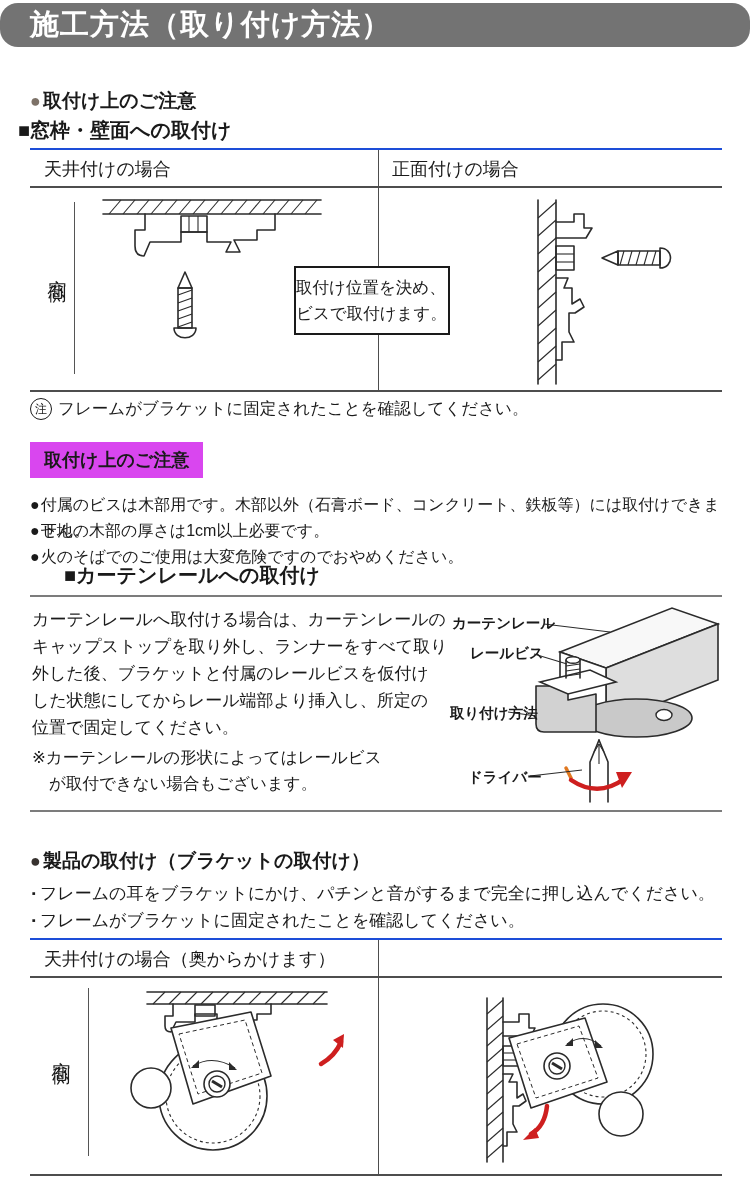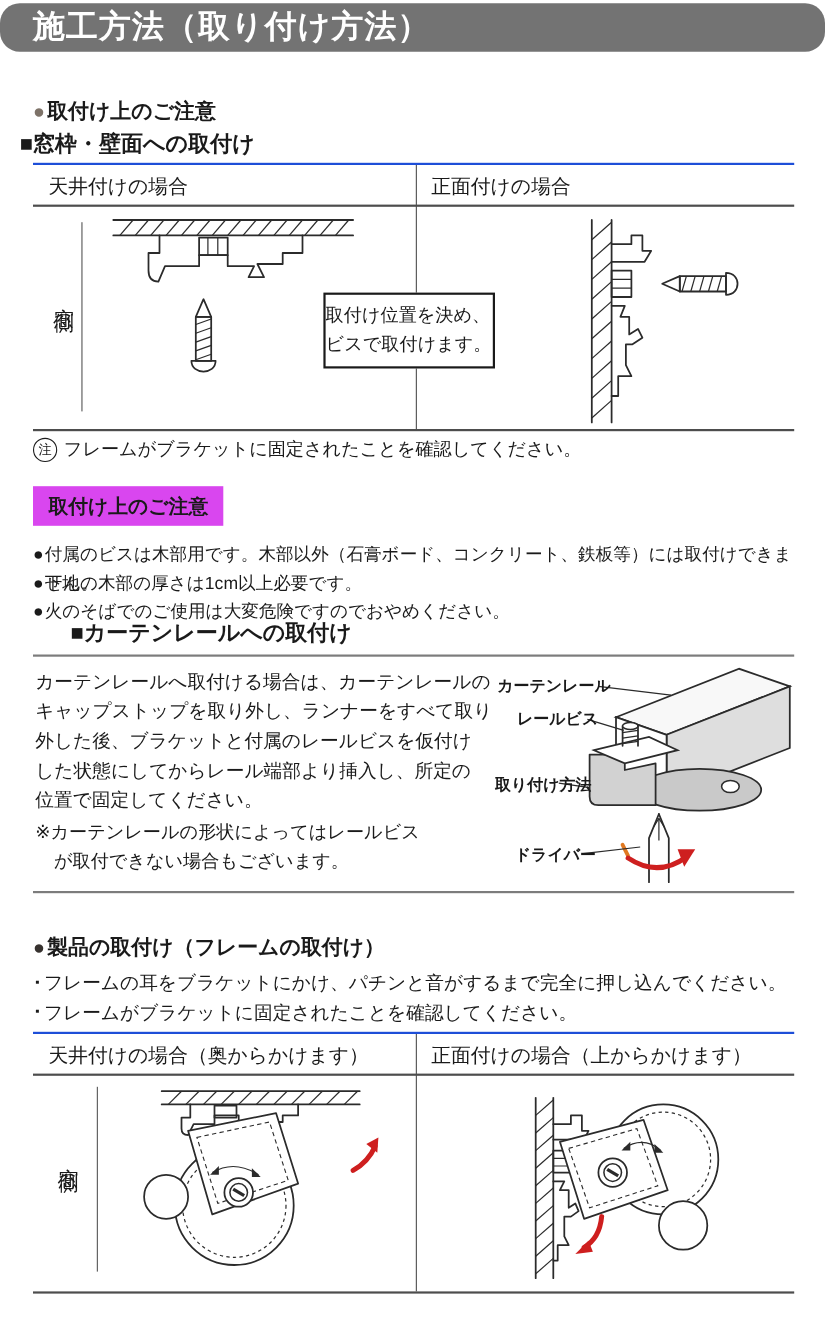--- a/index.html
+++ b/index.html
@@ -248,36 +248,35 @@
     <div class="diag-label" style="left:12px;top:14px;text-align:center;">カーテンレール</div>
     <div class="diag-label" style="left:30px;top:44px;">レールビス</div>
     <div class="diag-label" style="left:10px;top:104px;">取り付け方法</div>
     <div class="diag-label" style="left:28px;top:168px;">ドライバー</div>
   </div>
 
   <div class="abs hr-gray" style="left:30px;top:810px;width:692px;"></div>
 
   <div class="abs h-main" style="left:30px;top:848px;">
     <span class="marker-circle" style="color:#37322f;">●</span>
-      <span>製品の取付け（フレームの取付け）</span>
+      <span>製品の取付け（ブラケットの取付け）</span>
   </div>
   <div class="abs prod-item" style="left:32px;top:880px;width:700px;">
     <span class="sq">▪</span>
     <span>フレームの耳をブラケットにかけ、パチンと音がするまで完全に押し込んでください。</span>
   </div>
   <div class="abs prod-item" style="left:32px;top:907px;width:700px;">
     <span class="sq">▪</span>
     <span>フレームがブラケットに固定されたことを確認してください。</span>
   </div>
 
   <div class="abs tbl" style="left:30px;top:938px;width:692px;height:234px;">
     <div class="hdr-row"></div>
     <div class="divider" style="left:348px;"></div>
     <div class="hdr-cell" style="left:14px;">天井付けの場合（奥からかけます）</div>
-    <div class="hdr-cell" style="left:362px;">正面付けの場合（上からかけます）</div>
 
     <div class="abs vlabel" style="left:22px;top:106px;">窓側</div>
     <div class="abs vline" style="left:58px;top:48px;height:168px;"></div>
 
     <svg class="abs" style="left:65px;top:44px;" width="280" height="185" viewBox="0 0 280 185">
       <g>
         <line class="ln" x1="52" y1="8" x2="232" y2="8"></line>
         <line class="ln" x1="52" y1="20" x2="232" y2="20"></line>
         <g class="thin">
           <line x1="58" y1="20" x2="70" y2="8"></line>

